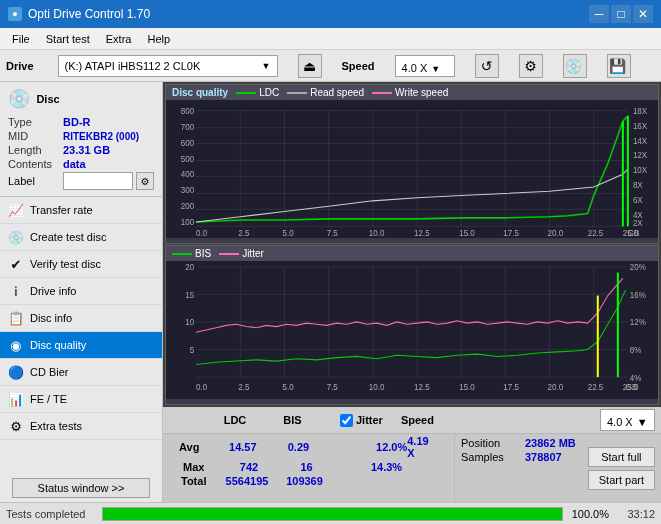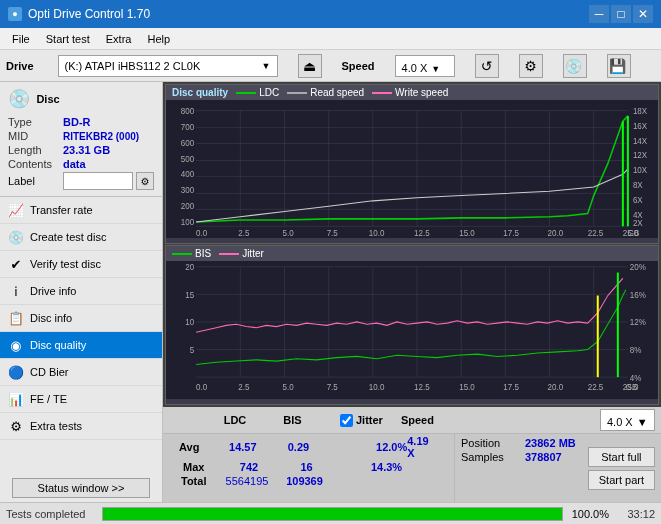--- a/index.html
+++ b/index.html
@@ -380,21 +380,21 @@
           <div style="display:flex;align-items:center;padding:1px 20px;gap:0;">
             <div style="width:36px;font-size:11px;font-weight:bold;">Max</div>
             <div style="width:60px;text-align:center;font-size:11px;color:#0000cc;font-weight:bold;">742</div>
             <div style="width:55px;text-align:center;font-size:11px;color:#0000cc;font-weight:bold;">16</div>
             <div style="width:20px;"></div>
             <div style="width:65px;text-align:center;font-size:11px;color:#0000cc;font-weight:bold;">14.3%</div>
           </div>
 
           <div style="display:flex;align-items:center;padding:1px 18px;gap:0;">
             <div style="width:36px;font-size:11px;font-weight:bold;">Total</div>
-            <div style="width:60px;text-align:center;font-size:11px;color:#0000cc;font-weight:normal;">5564195</div>
+            <div style="width:60px;text-align:center;font-size:11px;color:#0000cc;font-weight:bold;">5564195</div>
             <div style="width:55px;text-align:center;font-size:11px;color:#0000cc;font-weight:bold;">109369</div>
           </div>
         </div>
 
         <div style="display:flex;flex-direction:column;gap:2px;padding:3px 6px;border-left:1px solid #b8b8b8;">
           <div style="display:flex;align-items:center;gap:4px;">
             <span style="font-size:11px;width:60px;">Position</span>
             <span style="font-size:11px;color:#0000cc;font-weight:bold;">23862 MB</span>
           </div>
           <div style="display:flex;align-items:center;gap:4px;">

